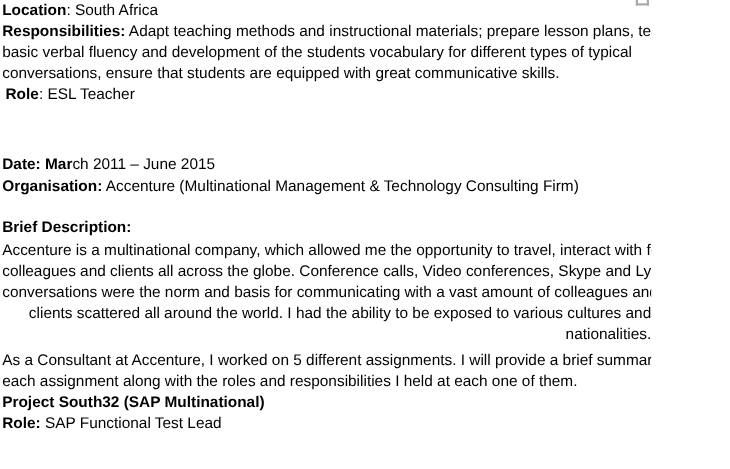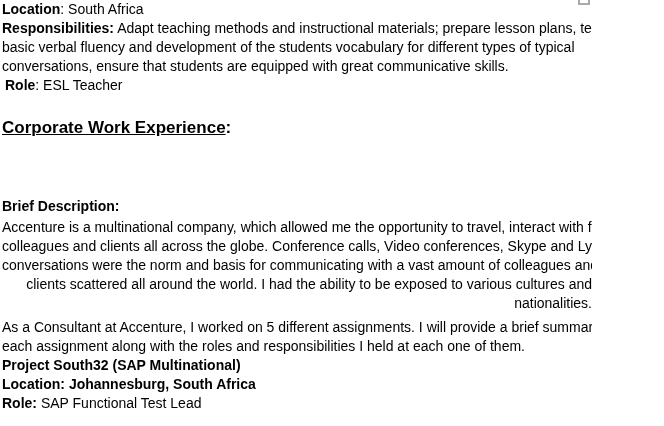--- a/index.html
+++ b/index.html
@@ -44,25 +44,24 @@
   <div class="box-corner"></div>
 
   <div class="sec s-teach">
     <div class="ln"><b>Location</b><span>: South Africa</span></div>
     <div class="ln"><b>Responsibilities:</b><span> Adapt teaching methods and instructional materials; prepare lesson plans, teaching
 basic verbal fluency and development of the students vocabulary for different types of typical
 conversations, ensure that students are equipped with great communicative skills.</span></div>
     <div class="ln indent"><b>Role</b><span>: ESL Teacher</span></div>
   </div>
 
-  <div class="sec s-head">
-    <div class="ln"><u>Corporate Work Experience</u><span>:</span></div>
-  </div>
 
   <div class="sec s-mid">
+    <div class="ln"><b>Date: Mar</b><span>ch 2011 – June 2015</span></div>
+    <div class="ln"><b>Organisation:</b><span> Accenture (Multinational Management &amp; Technology Consulting Firm)</span></div>
   </div>
 
   <div class="sec s-brief">
     <div class="ln">Brief Description:</div>
   </div>
 
   <div class="sec s-para2">
     <div class="para">Accenture is a multinational company, which allowed me the opportunity to travel, interact with fellow
 colleagues and clients all across the globe. Conference calls, Video conferences, Skype and Lync
 conversations were the norm and basis for communicating with a vast amount of colleagues and
@@ -70,17 +69,16 @@
 nationalities.</div>
   </div>
 
   <div class="sec s-para3">
     <div class="para">As a Consultant at Accenture, I worked on 5 different assignments. I will provide a brief summary of
 each assignment along with the roles and responsibilities I held at each one of them.</div>
   </div>
 
   <div class="sec s-proj">
     <div class="ln">Project South32 (SAP Multinational)</div>
-    <div class="ln">Location: Johannesburg, South Africa</div>
     <div class="ln"><b>Role:</b><span class="rg"> SAP Functional Test Lead</span></div>
   </div>
 
 </div>
 
 </body></html>

